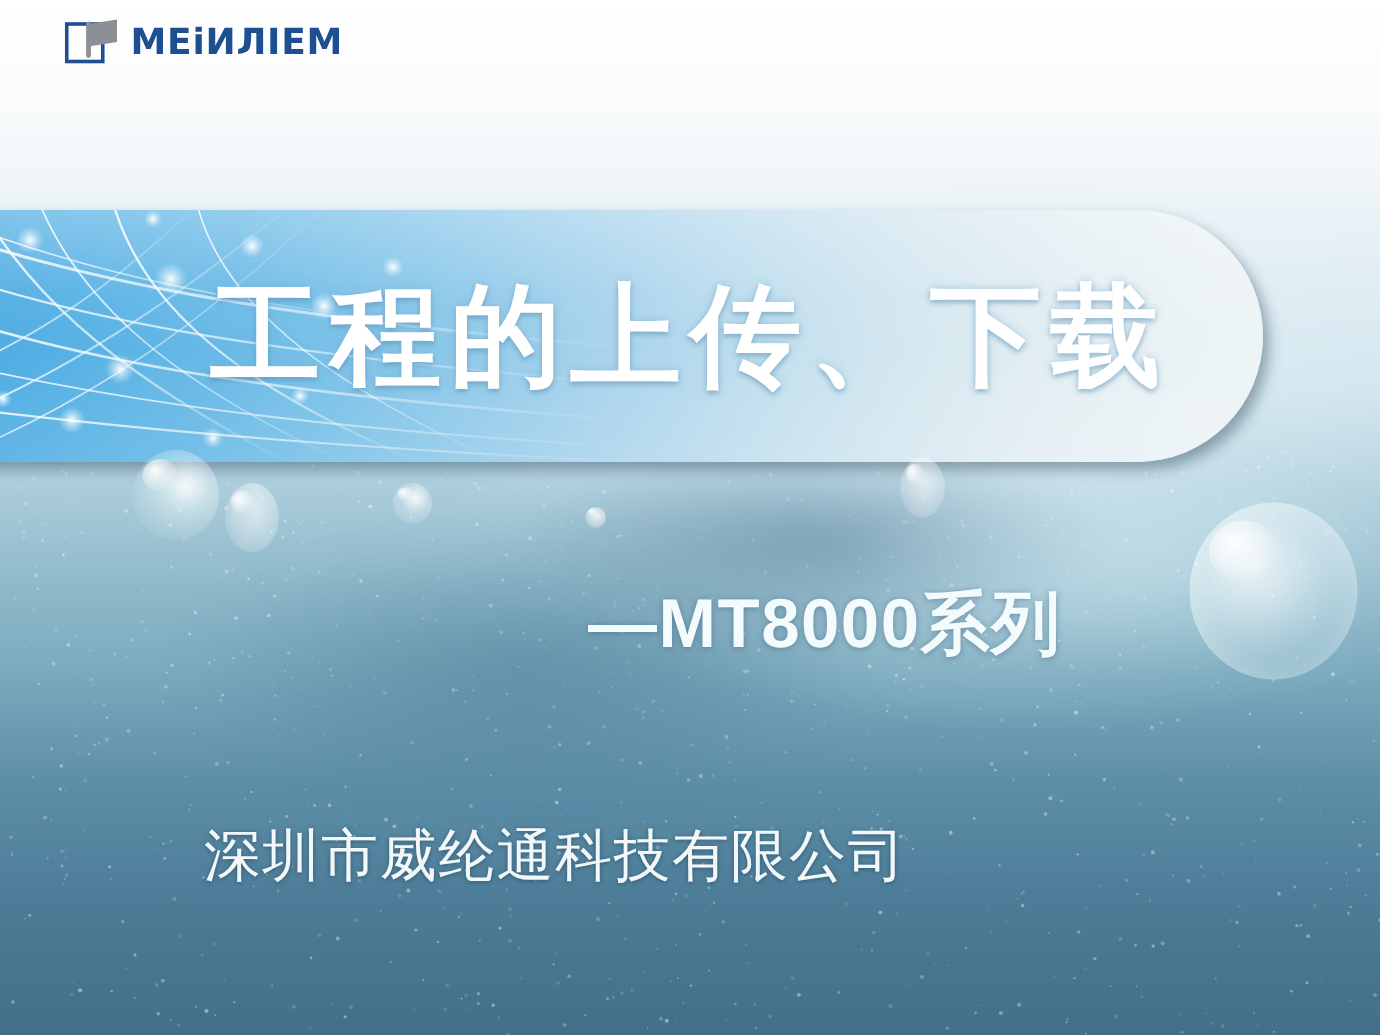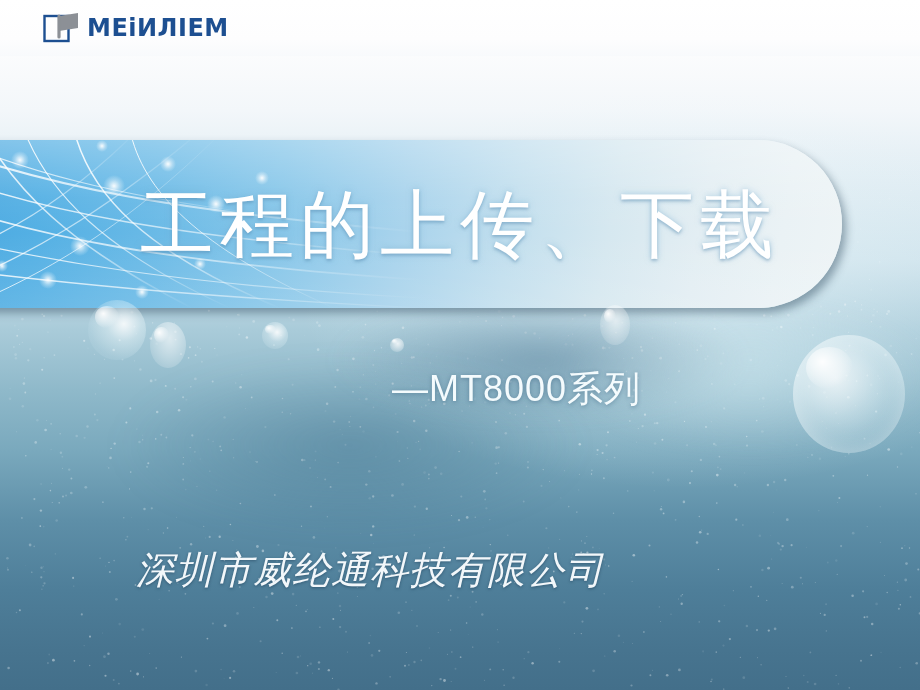--- a/index.html
+++ b/index.html
@@ -113,45 +113,44 @@
   }
   #banner-bub {
     position:absolute; left:755px; top:82px; width:30px; height:30px; border-radius:50%;
     background:radial-gradient(circle at 42% 38%, rgba(255,255,255,.85) 0%, rgba(255,255,255,.22) 52%, rgba(255,255,255,0) 100%);
   }
 
   
   #title {
     position:absolute; left:140px; top:186px;
     font-family:"DejaVu Serif","Liberation Serif", serif;
-    font-size:74px; font-weight:400;
+    font-size:74px; font-weight:700;
     color:#ffffff; letter-spacing:6px;
     line-height:1.05; white-space:nowrap;
     text-shadow:0 0 6px rgba(120,175,210,.55), 0 2px 3px rgba(60,110,150,.35);
   }
 
   
   #subtitle {
-    position:absolute; left:392px; top:365px;
+    position:absolute; left:392px; top:385px;
     font-family:"Liberation Sans","DejaVu Sans", sans-serif;
-    font-size:36px; font-weight:400;
+    font-size:46px; font-weight:700;
     color:#f4fbfd; letter-spacing:1px;
     white-space:nowrap;
     text-shadow:0 1px 4px rgba(45,85,115,.45);
   }
 
   
   #company {
     position:absolute; left:0; top:548px; width:740px;
     text-align:center;
     font-family:"DejaVu Serif","Liberation Serif", serif;
     color:#f2f7fa;
     line-height:1.16;
     text-shadow:0 1px 3px rgba(25,55,80,.55);
-    font-style:italic;
   }
   .company-line { font-size:38px; font-weight:400; letter-spacing:1px; white-space:nowrap; }
 </style>
 </head>
 <body>
 
 <div id="slide">
 
   <svg id="speckles" width="920" height="690" viewBox="0 0 920 690" aria-hidden="true">
       <circle cx="910.5" cy="596.9" r="0.85" fill="#ffffff" opacity="0.28"></circle>

